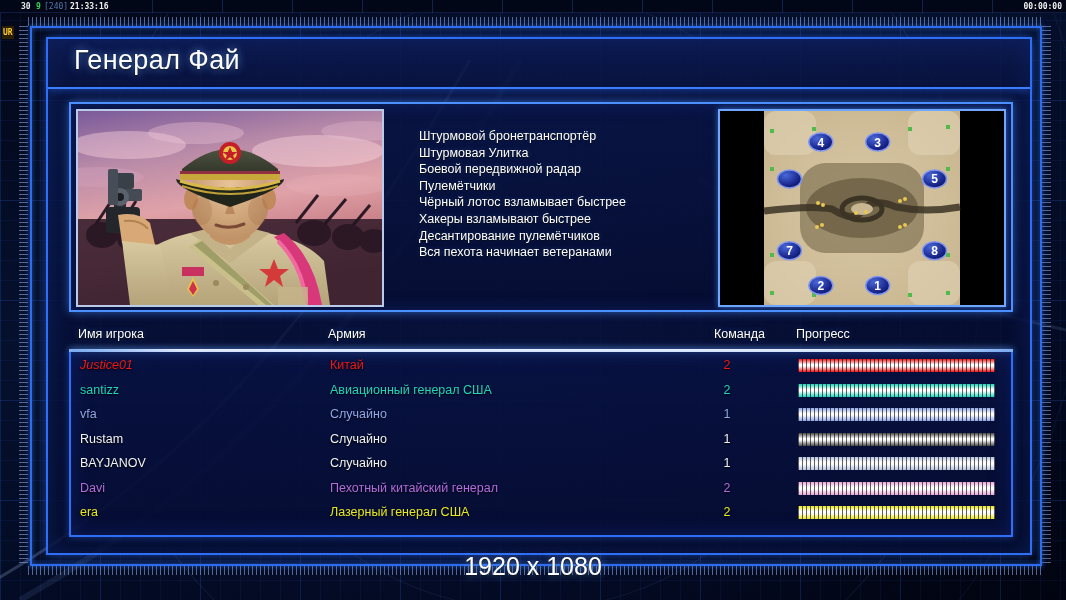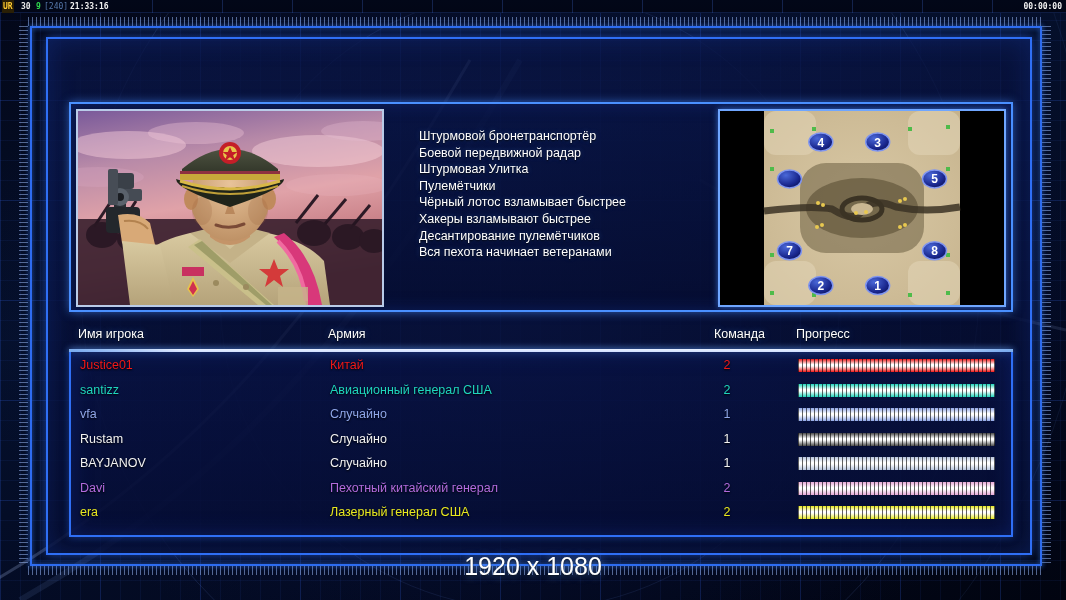--- a/index.html
+++ b/index.html
@@ -43,21 +43,21 @@
 
   
   #topbar {
     position:absolute; left:0; top:0; width:1066px; height:13px;
     background:linear-gradient(#020718,#020616);
     font-family:"DejaVu Sans Mono", monospace;
     font-size:8px; line-height:13px; z-index:40;
     border-bottom:1px solid rgba(50,90,190,0.25);
   }
   #topbar .seg { position:absolute; top:0; white-space:nowrap; }
-  .tb-ur   { left:2px;  color:#ffcc33; font-weight:bold; background:#2a1f05; padding:0 1px;}
+  .tb-ur   { left:2px;  color:#ffcc33; font-weight:bold; background:#2a1f05; padding:0 1px;margin-top:26px;}
   .tb-n1   { left:21px; color:#e8e8e8; font-weight:bold;}
   .tb-n2   { left:36px; color:#2fd74d; font-weight:bold;}
   .tb-br   { left:44px; color:#5577aa;}
   .tb-time { left:70px; color:#f0f0f0; font-weight:bold;}
   .tb-right{ right:4px; color:#f2f2f2; font-weight:bold;}
   #topbar .tick { position:absolute; top:0; width:1px; height:13px; background:rgba(60,100,200,0.30); }
 
   
   .ruler-h {
     position:absolute; height:9px;
@@ -233,20 +233,23 @@
   <span class="seg tb-ur">UR</span>
   <span class="seg tb-n1">30</span>
   <span class="seg tb-n2">9</span>
   <span class="seg tb-br">[240]</span>
   <span class="seg tb-time">21:33:16</span>
   <span class="seg tb-right">00:00:00</span>
 </div>
 
 <div id="panel">
 
+  <div id="titlebar">
+    <div id="title">Генерал Фай</div>
+  </div>
 
   <div id="infobox">
 
     <div id="portrait">
       <svg width="304" height="194" viewBox="0 0 304 194">
         <defs>
           <linearGradient id="sky" x1="0" y1="0" x2="0.25" y2="1">
             <stop offset="0%" stop-color="#7a5a9a"></stop>
             <stop offset="28%" stop-color="#b88aa8"></stop>
             <stop offset="55%" stop-color="#e0a2a8"></stop>
@@ -364,22 +367,22 @@
         <path d="M 46 110 Q 62 108 70 118" stroke="#b3824f" stroke-width="2" fill="none"></path>
 
         <path d="M 44 130 L 52 194 L 96 194 L 82 134 Z" fill="url(#unif)"></path>
 
         <rect width="304" height="194" fill="none"></rect>
       </svg>
     </div>
 
     <div id="desclist">
       <div class="dline">Штурмовой бронетранспортёр</div>
+      <div class="dline">Штурмовая Улитка</div>
       <div class="dline">Боевой передвижной радар</div>
-      <div class="dline">Штурмовая Улитка</div>
       <div class="dline">Пулемётчики</div>
       <div class="dline">Чёрный лотос взламывает быстрее</div>
       <div class="dline">Хакеры взламывают быстрее</div>
       <div class="dline">Десантирование пулемётчиков</div>
       <div class="dline">Вся пехота начинает ветеранами</div>
     </div>
 
     <div id="minimapwrap">
       <svg width="284" height="194" viewBox="0 0 284 194">
         <defs>
@@ -470,21 +473,21 @@
   <div id="tablehead">
     <div class="th th-name">Имя игрока</div>
     <div class="th th-army">Армия</div>
     <div class="th th-team">Команда</div>
     <div class="th th-prog">Прогресс</div>
   </div>
   <div id="headrule"></div>
 
   <div id="playerlist">
       <div class="prow" style="top: 4px;">
-        <div class="pname" style="color: rgb(240, 24, 24);">Justice01</div>
+        <div class="pname" style="color: rgb(240, 24, 24); font-style: italic;">Justice01</div>
         <div class="parmy" style="color: rgb(240, 24, 24);">Китай</div>
         <div class="pteam" style="color: rgb(240, 24, 24);">2</div>
         <div class="pbarwrap">
           <div class="pbar" style="width: 100%;">
             <div class="fillgrad" style="background: linear-gradient(rgb(240, 24, 24) 0%, rgb(255, 255, 255) 42%, rgb(255, 255, 255) 54%, rgb(240, 24, 24) 100%);"></div>
             <div class="segs"></div>
           </div>
         </div>
       </div>
       <div class="prow" style="top: 28.5px;">

